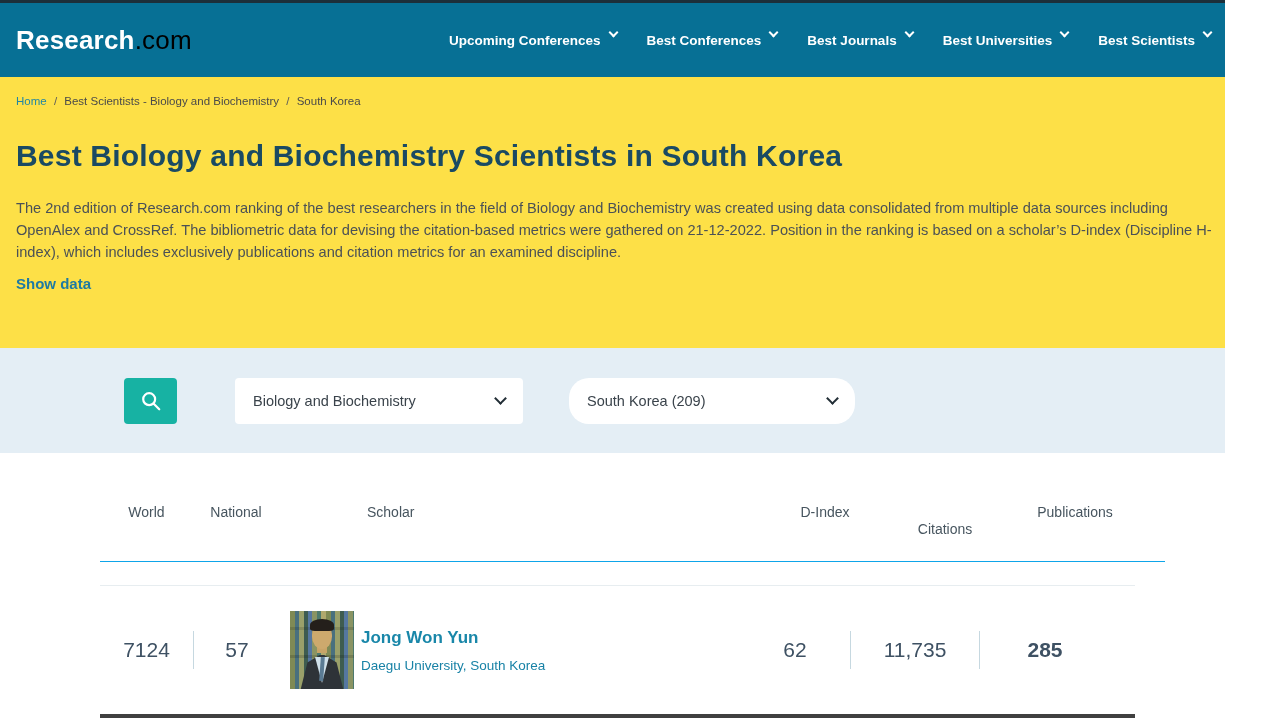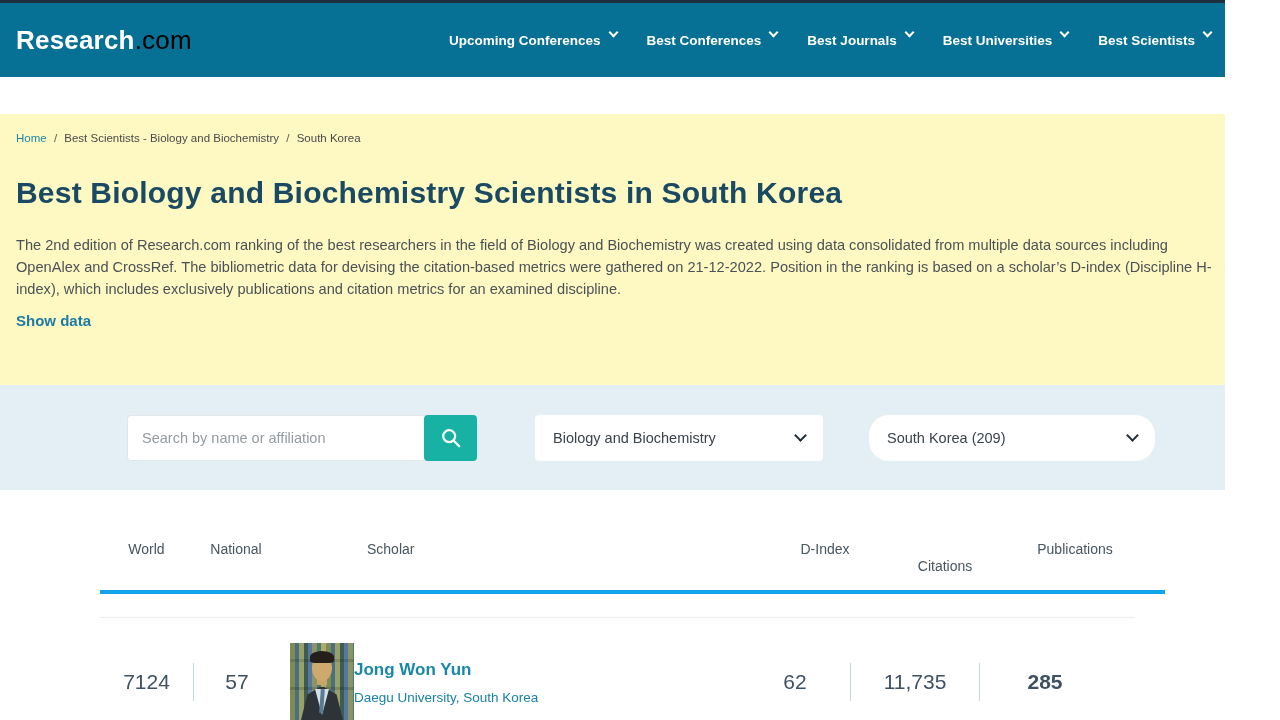--- a/index.html
+++ b/index.html
@@ -16,21 +16,21 @@
   .logo { font-size:26px; font-weight:700; color:#ffffff; letter-spacing:.2px; }
   .logo .dotcom { color:#000000; font-weight:400; }
   .nav { margin-left:auto; display:flex; gap:30px; align-items:center; }
   .nav-item { color:#ffffff; font-size:13.5px; font-weight:700; white-space:nowrap;
               cursor:pointer; display:flex; align-items:flex-start; }
   .chev { display:inline-block; width:7px; height:7px; border-right:2px solid #fff;
           border-bottom:2px solid #fff; transform:rotate(45deg); margin-left:9px;
           margin-top:-4px; }
 
   
-  .hero { height:271px; background:#fef9c3; padding:18px 16px 0;margin-top:37px; }
+  .hero { height:271px; background:#fde047; padding:18px 16px 0; }
   .breadcrumb { font-size:11.5px; color:#4a4a4a; }
   .breadcrumb .bc-home { color:#2186a5; cursor:pointer; }
   .bc-sep { margin:0 4px; color:#5a5a5a; }
   h1.page-title { margin-top:30px; font-size:30px; line-height:38px; font-weight:700;
                   color:#1a4a63; letter-spacing:.2px; }
   .desc { margin-top:22px; width:1200px; font-size:14.6px; line-height:22px; color:#4b5156; }
   .show-more { display:inline-block; margin-top:12px; font-size:15px; font-weight:600;
                color:#1e7aa3; cursor:pointer; }
 
   
@@ -47,21 +47,21 @@
                 align-items:center; justify-content:center; }
   .dropdown { width:288px; height:46px; background:#fff; border-radius:4px;
               display:flex; align-items:center; padding:0 18px; font-size:14.5px;
               color:#3a434b; cursor:pointer; }
   .dropdown.dd1 { margin-left:58px; }
   .dropdown.dd2 { margin-left:46px; width:286px;border-radius:20px; }
   .dd-chev { margin-left:auto; width:9px; height:9px; border-right:2.5px solid #222e36;
              border-bottom:2.5px solid #222e36; transform:rotate(45deg); margin-top:-5px; }
 
   
-  .thead { margin:0 60px 0 100px; padding:33px 0 16px; border-bottom:4px solid #0ea5e9;
+  .thead { margin:0 60px 0 100px; padding:33px 0 24px; border-bottom:1px solid #0ea5e9;
            display:flex; align-items:center; font-size:14px; color:#47555f; }
   .th-world { width:93px; text-align:center; }
   .th-national { width:86px; text-align:center; }
   .th-scholar { margin-left:88px; flex:1; text-align:left; }
   .th-dindex { width:110px; text-align:center; }
   .th-citations { width:130px; text-align:center;margin-top:35px; }
   .th-publications { width:130px; text-align:center; margin-right:25px; }
 
   .row { margin-left:100px; width:1035px; margin-top:23px; border-top:1px solid #e7edf0;
          border-bottom:4px solid #404040; padding:25px 0; display:flex; align-items:center; }
@@ -88,21 +88,21 @@
   .ph-shirt { position:absolute; left:25px; bottom:6px; width:14px; height:26px; background:#cfe0ea;
               clip-path:polygon(0 0, 100% 0, 50% 100%); }
   .ph-tie { position:absolute; left:30px; bottom:8px; width:4px; height:24px; background:#5a7b94;
             transform:rotate(4deg); }
   .ph-neck { position:absolute; left:27px; top:32px; width:10px; height:10px; background:#c8a468; }
   .ph-face { position:absolute; left:22px; top:12px; width:20px; height:26px; background:#cda96d;
              border-radius:45% 45% 48% 48%; }
   .ph-hair { position:absolute; left:20px; top:8px; width:24px; height:12px; background:#241f1b;
              border-radius:50% 50% 20% 20%; }
 
-  .scholar-info { margin-left:0; }
+  .scholar-info { margin-left:7px; }
   .scholar-name { font-size:17px; font-weight:700; color:#1987a9; cursor:pointer; }
   .scholar-affil { margin-top:10px; font-size:13.5px; font-weight:400; color:#1882a6; }
 </style>
 </head>
 <body>
 
 <div class="content">
 
   <div class="topstrip"></div>
 
@@ -140,21 +140,20 @@
       <span class="bc-sep">/</span>
       <span>South Korea</span>
     </div>
     <h1 class="page-title">Best Biology and Biochemistry Scientists in South Korea</h1>
     <p class="desc">The 2nd edition of Research.com ranking of the best researchers in the field of Biology and Biochemistry was created using data consolidated from multiple data sources including OpenAlex and CrossRef. The bibliometric data for devising the citation-based metrics were gathered on 21-12-2022. Position in the ranking is based on a scholar’s D-index (Discipline H-index), which includes exclusively publications and citation metrics for an examined discipline.</p>
     <span class="show-more">Show data</span>
   </div>
 
   <div class="filters">
     <div class="search-group">
-      <input class="search-input" type="text" placeholder="Search by name or affiliation" style="">
       <button class="search-btn">
         <svg width="22" height="22" viewBox="0 0 24 24">
           <circle cx="10" cy="10" r="6.5" fill="none" stroke="#ffffff" stroke-width="2.4"></circle>
           <line x1="15" y1="15" x2="21" y2="21" stroke="#ffffff" stroke-width="2.4" stroke-linecap="round"></line>
         </svg>
       </button>
     </div>
     <div class="dropdown dd1">
       <span>Biology and Biochemistry</span>
       <span class="dd-chev"></span>

